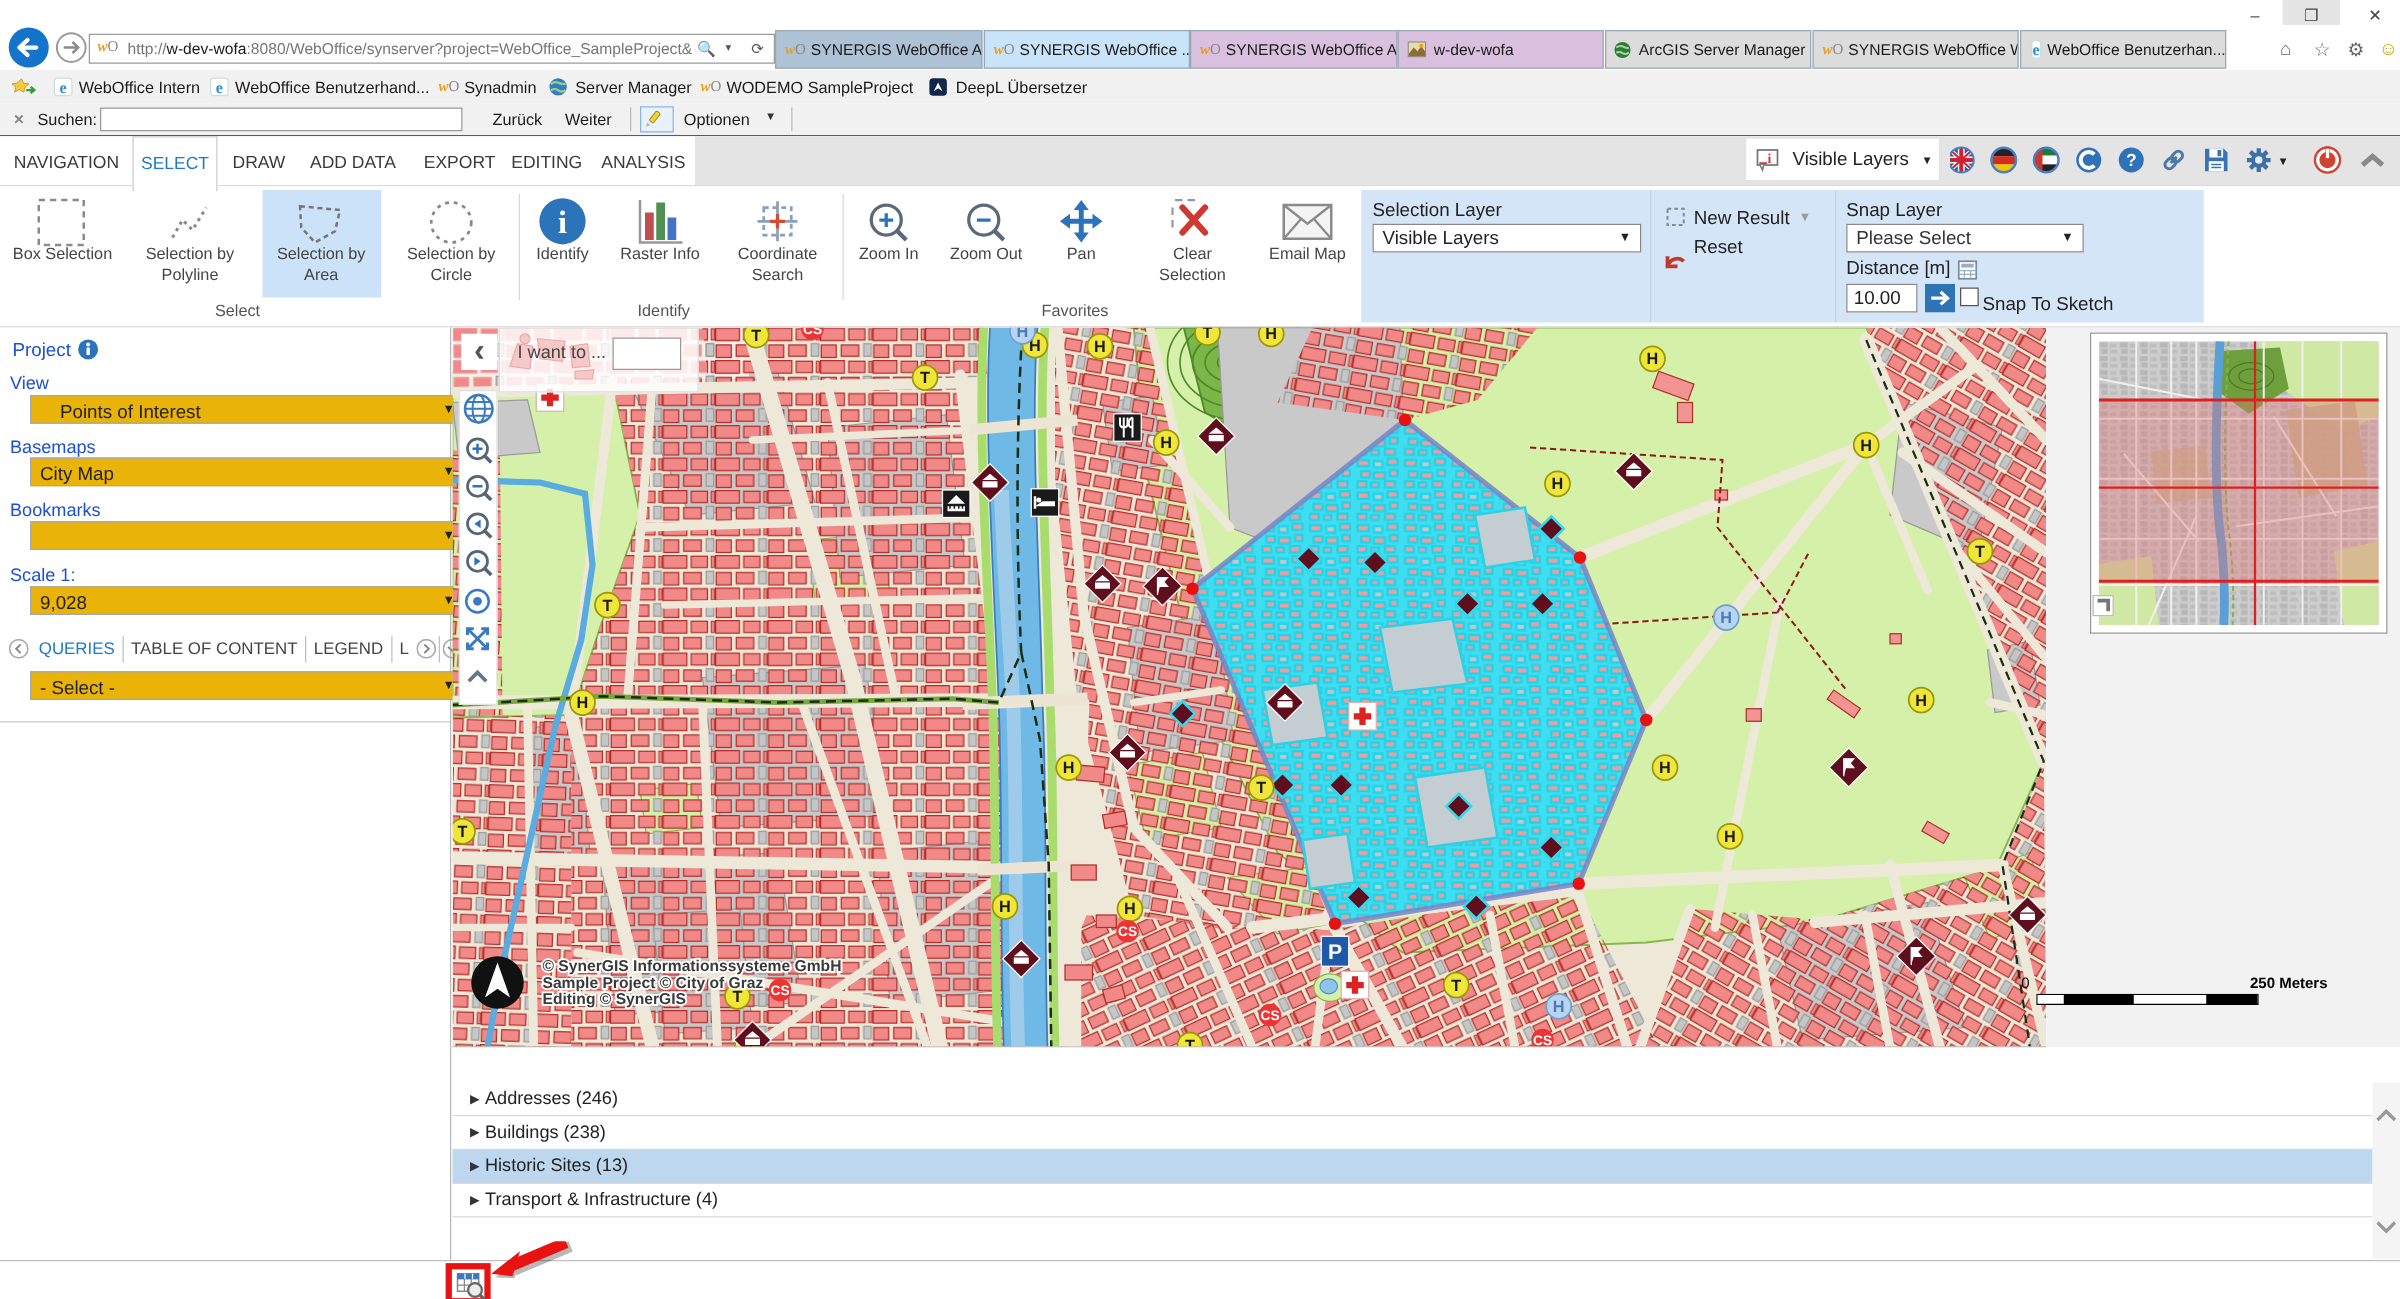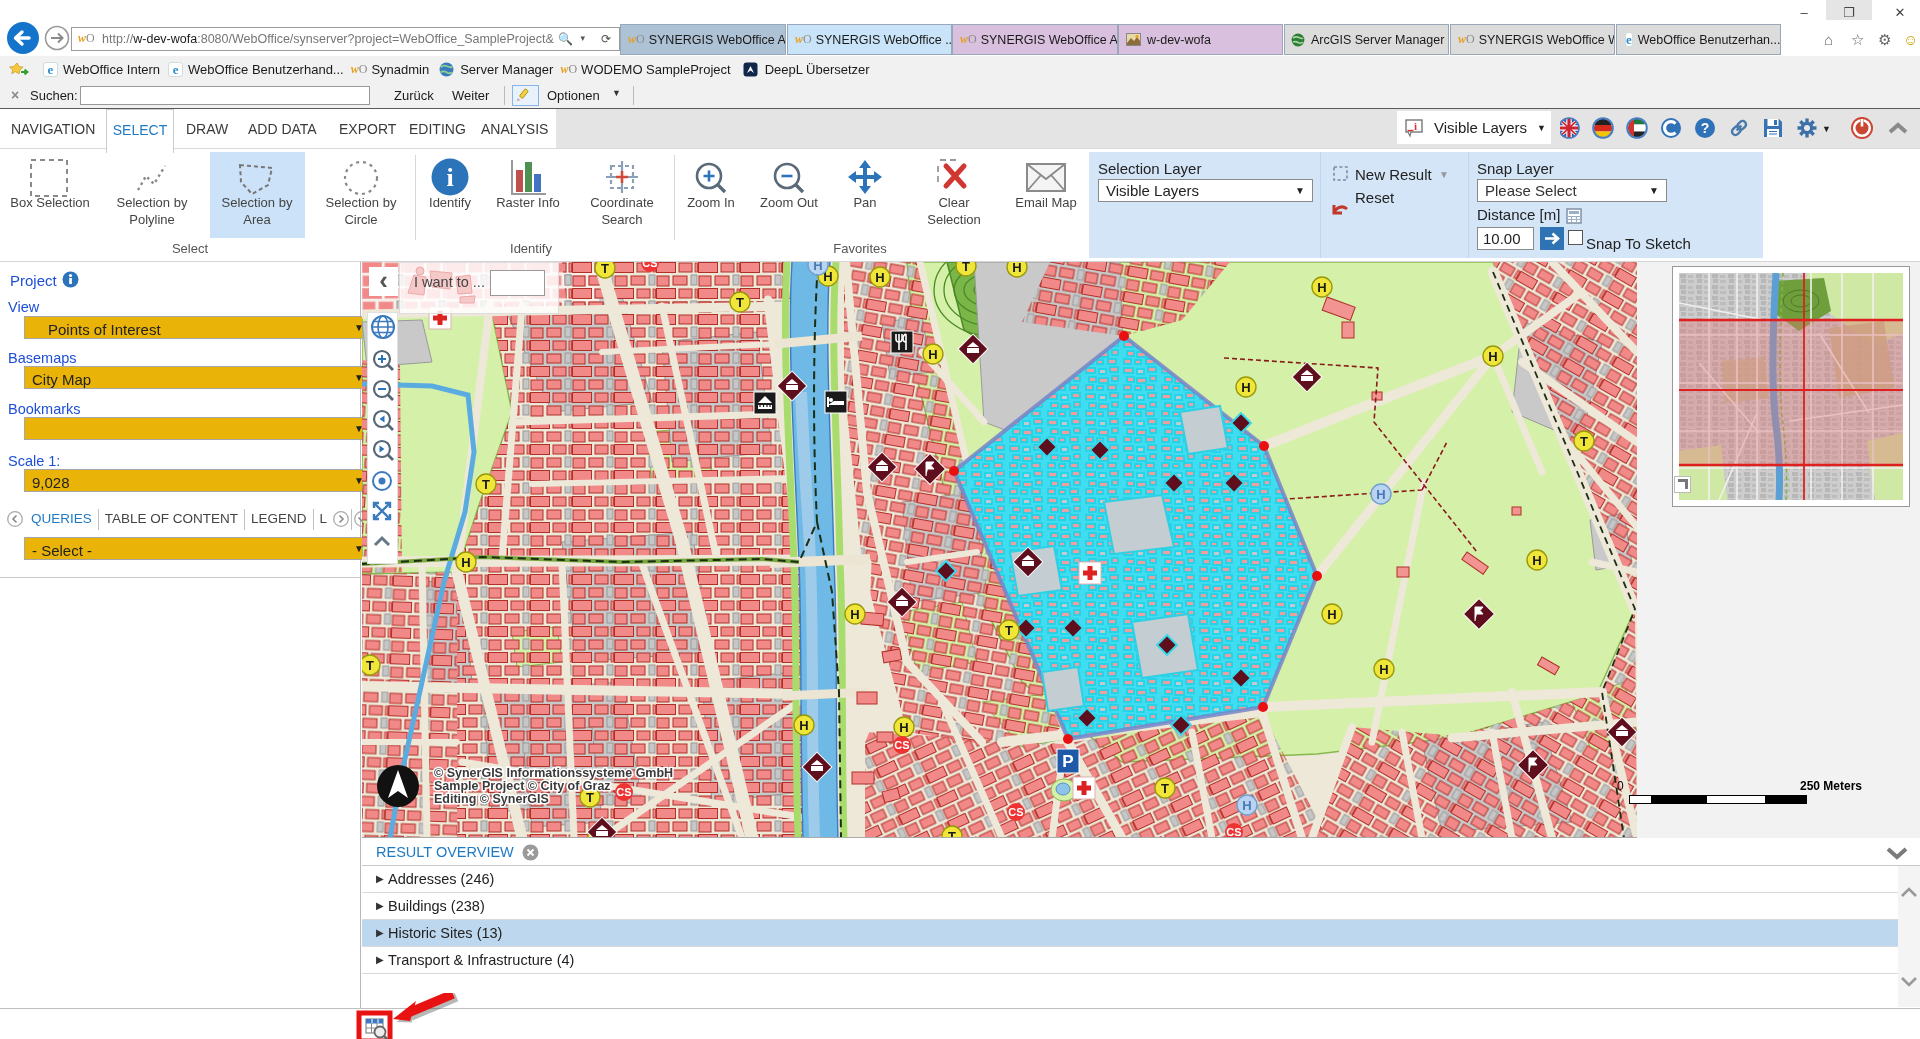--- a/index.html
+++ b/index.html
@@ -927,30 +927,20 @@
   <span style="position:absolute;right:-55px;top:-14px;font-weight:bold">250 Meters</span>
   <svg width="178" height="9" viewBox="0 0 178 9">
     <rect x="0.5" y="0.5" width="177" height="8" fill="#fff" stroke="#000"></rect>
     <rect x="22" y="0.5" width="56" height="8" fill="#000"></rect>
     <rect x="136" y="0.5" width="41" height="8" fill="#000"></rect>
   </svg>
 </div>
 </div>
 
 <div id="respanel">
-  <div id="restabs">
-    <span id="restitle">RESULT OVERVIEW</span>
-    <svg width="17" height="17" viewBox="0 0 17 17" style="position:absolute;left:160px;top:6px">
-        <circle cx="8.5" cy="8.5" r="8" fill="#9a9a9a"></circle>
-        <path d="M5.5 5.5 L11.5 11.5 M11.5 5.5 L5.5 11.5" stroke="#fff" stroke-width="1.8"></path>
-      </svg>
-    <svg width="26" height="16" viewBox="0 0 26 16" style="position:absolute;left:1522px;top:7px">
-        <path d="M4 4 l9 8 9 -8" stroke="#7a7a7a" stroke-width="4" fill="none"></path>
-      </svg>
-  </div>
   <div id="resrows">
       <div class="rrow" style="top:0px;"><span class="rtri">▶</span>Addresses (246)</div>
       <div class="rrow" style="top:27px;"><span class="rtri">▶</span>Buildings (238)</div>
       <div class="rrow" style="top:54px;background:#bdd7ee;"><span class="rtri">▶</span>Historic Sites (13)</div>
       <div class="rrow" style="top:81px;"><span class="rtri">▶</span>Transport &amp; Infrastructure (4)</div>
     </div>
   <div id="resscroll">
     <svg width="20" height="12" viewBox="0 0 20 12" style="position:absolute;left:1px;top:20px">
         <path d="M3 10 l7 -7 7 7" stroke="#999" stroke-width="2.6" fill="none"></path>
       </svg>

